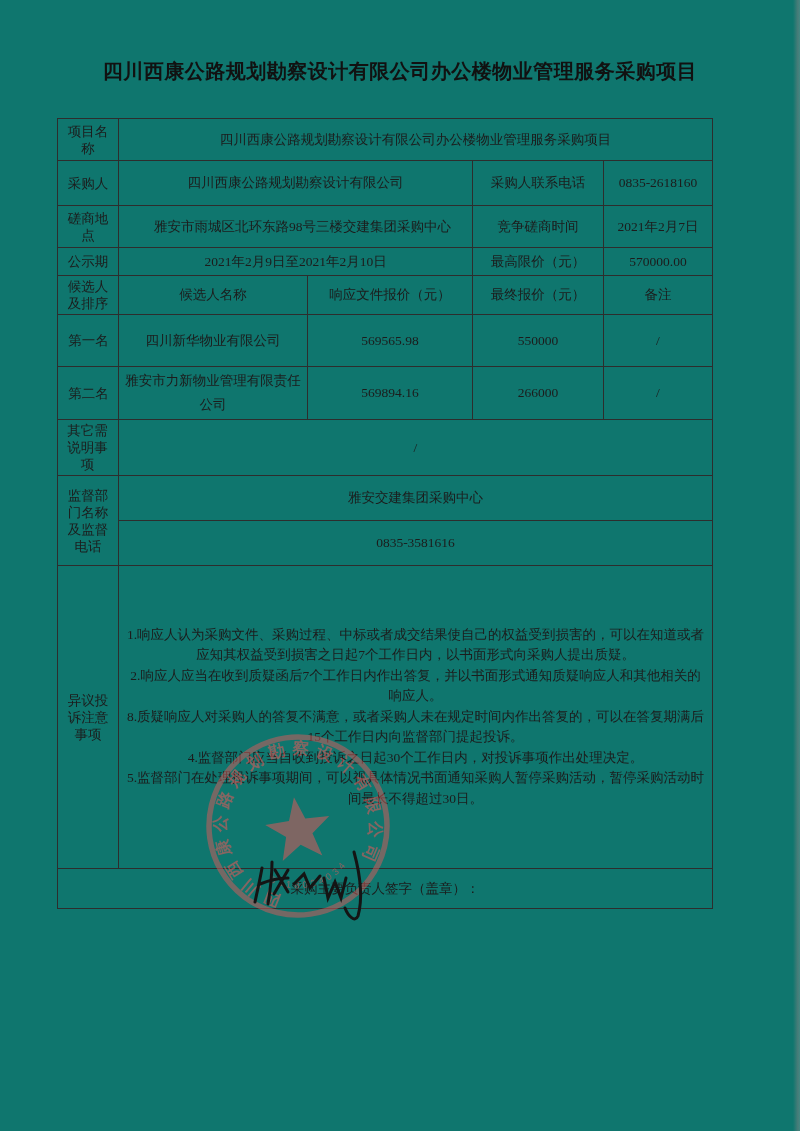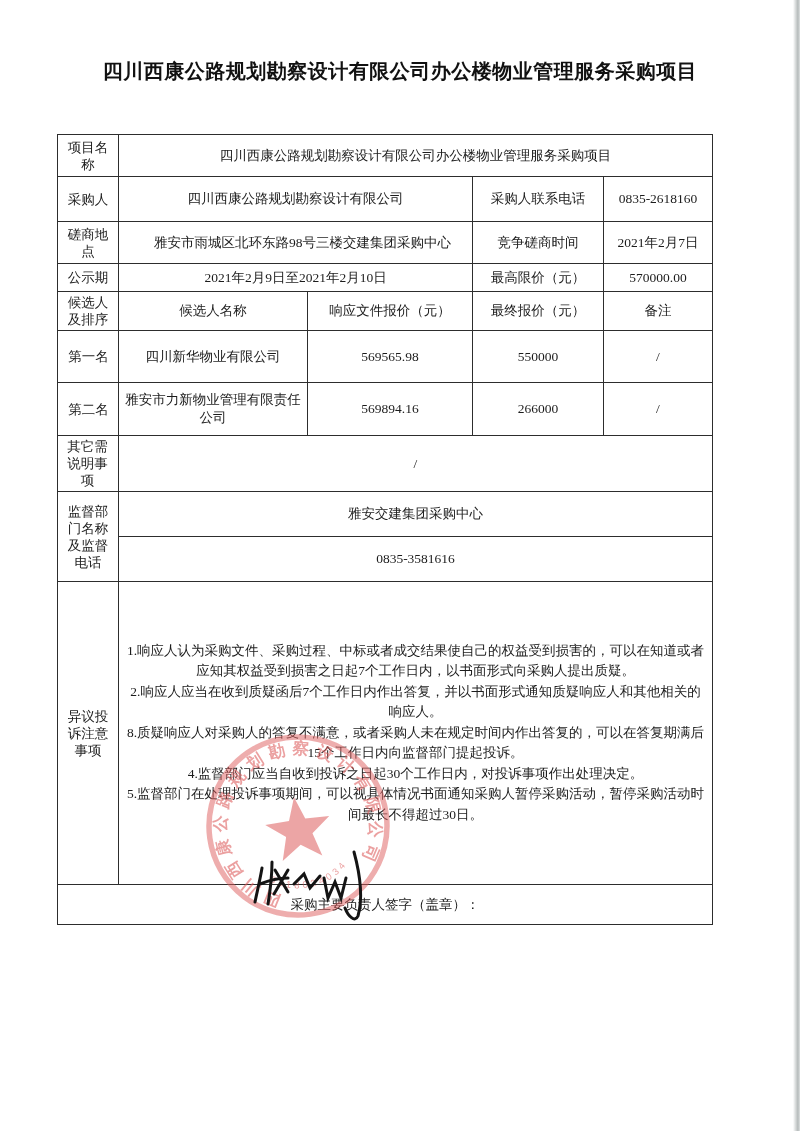--- a/index.html
+++ b/index.html
@@ -1,37 +1,37 @@
 <!DOCTYPE html>
 <html><head>
 <meta charset="utf-8">
 <style>
   html,body{margin:0;padding:0;background:#e8e8e8;}
   .page{
     position:relative;
     width:800px;height:1131px;
     margin:0 auto;
-    background:#ffffff;
+    background:#0f766e;
     overflow:hidden;
     font-family:"Liberation Serif","DejaVu Serif",serif;
     color:#1c1c1c;
   }
   .scan-shadow{
     position:absolute;right:0;top:0;width:7px;height:1131px;
     background:linear-gradient(to right,rgba(0,0,0,0),rgba(120,130,130,.55) 70%,rgba(160,170,170,.35));
   }
   .title{
     position:absolute;left:0;top:58px;width:800px;
     text-align:center;
     font-family:"Liberation Sans","DejaVu Sans",sans-serif;
     font-weight:bold;font-size:20px;line-height:27px;color:#111;
     letter-spacing:.5px;
   }
   table.doc{
-    position:absolute;left:57px;top:134px;
+    position:absolute;left:57px;top:118px;
     border-collapse:collapse;table-layout:fixed;
     font-size:13.5px;color:#1c1c1c;
   }
   table.doc td{
     border:1.6px solid #2d2d2d;
     padding:2px 5px;
     text-align:center;vertical-align:middle;
     overflow:hidden;
   }
   td.lab{padding:2px 3px;line-height:17px;}
@@ -104,21 +104,21 @@
     </tr>
     <tr class="r6">
       <td class="lab left" style="padding-left:6px">第一名</td>
       <td class="left">四川新华物业有限公司</td>
       <td>569565.98</td>
       <td>550000</td>
       <td>/</td>
     </tr>
     <tr class="r7">
       <td class="lab left" style="padding-left:6px">第二名</td>
-      <td class="left" style="line-height:18px">雅安市力新物业管理有限责任公司</td>
+      <td class="left" style="line-height:24px">雅安市力新物业管理有限责任公司</td>
       <td>569894.16</td>
       <td>266000</td>
       <td>/</td>
     </tr>
     <tr class="r8">
       <td class="lab left" style="padding-left:4px">其它需说明事项</td>
       <td colspan="4">/</td>
     </tr>
     <tr class="r9">
       <td class="lab" rowspan="2">监督部门名称及监督电话</td>

